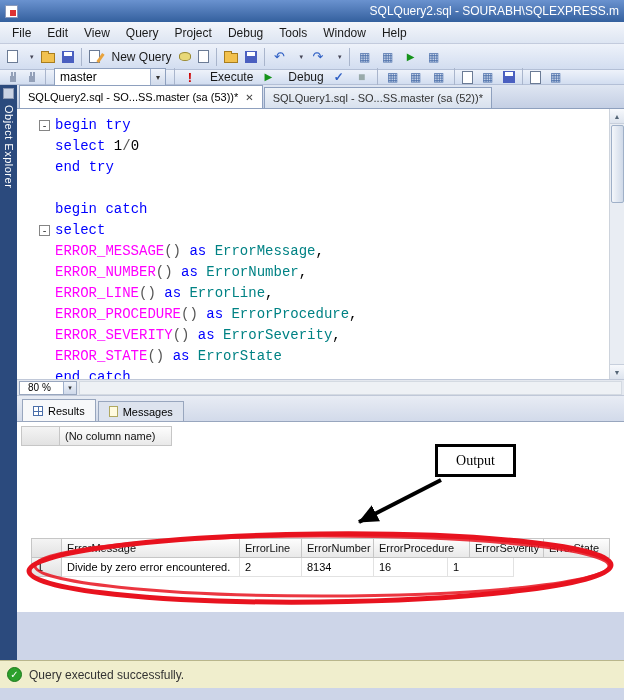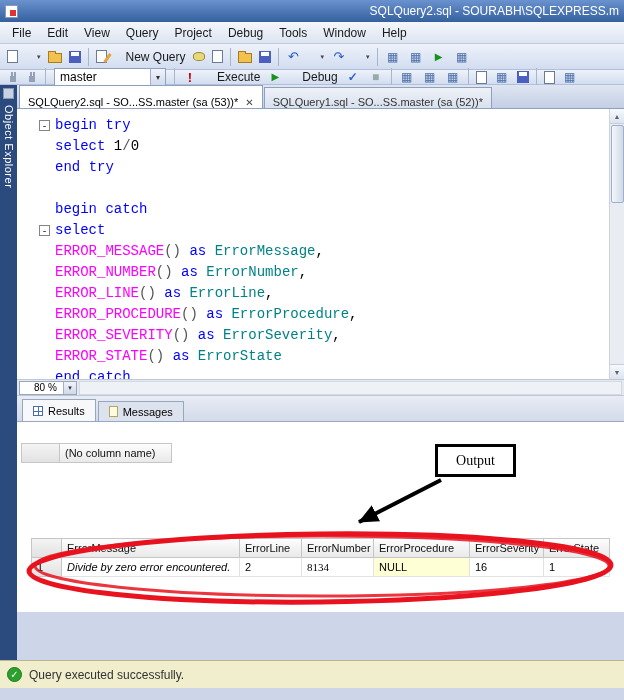--- a/index.html
+++ b/index.html
@@ -13,21 +13,21 @@
   .title-text{flex:1;text-align:right;color:#fff;font-size:12px;white-space:nowrap;overflow:hidden}
 
   
   .menu-bar{height:22px;background:linear-gradient(#f4f6fb,#dde5f2);display:flex;align-items:center;padding-left:4px;border-bottom:1px solid #c3cbdd}
   .menu-item{padding:1px 8px;color:#1a1a1a;cursor:default}
 
   
   .toolbar{display:flex;align-items:center;background:linear-gradient(#eef2fa,#d2ddf0);border-bottom:1px solid #b3bfd6;padding:0 4px;gap:1px}
   #toolbar-main{height:26px}
   #toolbar-sql{height:15px}
-  .tb-btn{display:inline-flex;align-items:center;gap:19px;padding:2px 3px;border-radius:2px}
+  .tb-btn{display:inline-flex;align-items:center;gap:12px;padding:2px 3px;border-radius:2px}
   .tb-ico{display:inline-flex;width:16px;height:16px;align-items:center;justify-content:center;font-size:12px;line-height:1}
   .tb-sep{width:1px;height:18px;background:#a9b5cc;margin:0 3px;flex:0 0 1px}
   .tb-label{font-size:12px;color:#1a1a1a;white-space:nowrap}
   .tb-caret{font-size:7px;color:#445}
   
   .i-doc{width:11px;height:13px;background:#fff;border:1px solid #6b7b95}
   .i-docpen{width:11px;height:13px;background:#fff;border:1px solid #6b7b95;position:relative}
   .i-docpen::after{content:"";position:absolute;right:-3px;top:2px;width:3px;height:10px;background:#e8a33d;transform:rotate(35deg)}
   .i-folder{width:14px;height:10px;background:#f2c14e;border:1px solid #a87d1e;position:relative;margin-top:3px}
   .i-folder::before{content:"";position:absolute;top:-3px;left:-1px;width:6px;height:2px;background:#f2c14e;border:1px solid #a87d1e;border-bottom:none}
@@ -48,36 +48,36 @@
   .combo-arrow{width:15px;height:100%;background:linear-gradient(#f0f4fb,#cfd9ea);border-left:1px solid #9fb0cc;display:flex;align-items:center;justify-content:center;font-size:8px;color:#333}
 
   
   .main{display:flex;height:575px}
   .side-strip{width:17px;background:#2b4a7d;display:flex;flex-direction:column;align-items:center;padding-top:3px;gap:6px;flex:0 0 17px}
   .pin{width:11px;height:11px;background:#c9d2e4;border:1px solid #8b98b4}
   .vtext{writing-mode:vertical-rl;color:#fff;font-size:11px;letter-spacing:.5px;white-space:nowrap}
   .doc-col{flex:1;display:flex;flex-direction:column;min-width:0}
 
   .tab-bar{height:24px;background:linear-gradient(#dfe6f2,#c4cfe4);display:flex;align-items:flex-end;padding-left:2px;border-bottom:1px solid #8ea0be}
-  .tab{display:flex;align-items:flex-end;gap:7px;height:21px;padding:0 8px;font-size:11px;border:1px solid #8ea0be;border-bottom:none;background:linear-gradient(#eef2f8,#d8e1ee);color:#333;margin-right:1px;white-space:nowrap}
+  .tab{display:flex;align-items:center;gap:7px;height:21px;padding:0 8px;font-size:11px;border:1px solid #8ea0be;border-bottom:none;background:linear-gradient(#eef2f8,#d8e1ee);color:#333;margin-right:1px;white-space:nowrap}
   .tab.active{background:#fff;color:#000;height:23px}
   .tab-close{font-size:10px;color:#444}
 
   .editor{position:relative;height:271px;background:#fff;overflow:hidden;border-bottom:1px solid #c0c8d8;padding-top:6px}
   .code-line{display:flex;height:21px;line-height:21px;font-family:"Liberation Mono","DejaVu Sans Mono",monospace;font-size:14px;white-space:pre}
   .fold-gutter{flex:0 0 38px;display:flex;justify-content:flex-end;align-items:center;padding-right:5px}
   .fold-box{width:11px;height:11px;border:1px solid #858585;background:#fff;color:#333;font-size:11px;line-height:9px;text-align:center;font-family:"Liberation Sans",sans-serif}
   .tk-kw{color:#0000ff}.tk-fn{color:#ff00ff}.tk-id{color:#008284}.tk-op{color:#555}.tk-pl{color:#000}
   .vscroll{position:absolute;right:0;top:0;bottom:0;width:15px;background:#e9edf3;border-left:1px solid #cdd3dc;display:flex;flex-direction:column;align-items:center}
   .sb-btn{width:15px;height:15px;font-size:7px;color:#567;display:flex;align-items:center;justify-content:center;background:linear-gradient(#f7f9fc,#dde4ee);border-bottom:1px solid #c7cfdc}
   .sb-down{margin-top:auto;border-top:1px solid #c7cfdc;border-bottom:none}
   .sb-thumb{width:13px;height:78px;margin-top:1px;background:linear-gradient(90deg,#f4f7fb,#cfd9e8);border:1px solid #9fb0c8;border-radius:2px}
 
   .editor-bottom{height:16px;display:flex;align-items:center;background:#e4e8ef;border-bottom:1px solid #c0c8d8}
-  .zoom-combo{width:58px;height:14px;background:#fff;border:1px solid #98a6be;display:flex;align-items:center;font-size:10px;padding-left:14px;margin-left:2px}
+  .zoom-combo{width:58px;height:14px;background:#fff;border:1px solid #98a6be;display:flex;align-items:center;font-size:10px;padding-left:8px;margin-left:2px}
   .zoom-arrow{margin-left:auto;width:13px;height:100%;background:linear-gradient(#f0f4fb,#cfd9ea);border-left:1px solid #9fb0cc;display:flex;align-items:center;justify-content:center;font-size:7px;color:#333}
   .hscroll{flex:1;height:14px;margin:0 2px;background:#eef1f5;border:1px solid #d4dae2}
 
   
   .results-panel{height:216px;display:flex;flex-direction:column;background:#be185d}
   .results-tabs{height:25px;display:flex;align-items:flex-end;padding-left:5px;gap:2px;background:linear-gradient(#e8ecf4,#d2daea)}
   .rtab{display:flex;align-items:center;gap:5px;height:20px;padding:0 10px;font-size:11px;border:1px solid #98a6be;border-bottom:none;background:#dde3ee;white-space:nowrap}
   .rtab.active{background:#f7f8fa;height:22px}
   .i-rgrid{width:10px;height:10px;border:1px solid #4a6ea9;background:
     linear-gradient(#4a6ea9,#4a6ea9) 0 4px/10px 1px no-repeat,
@@ -284,42 +284,41 @@
             <span class="i-rgrid"></span>
             <span>Results</span>
           </div>
           <div class="rtab">
             <span class="i-msg"></span>
             <span>Messages</span>
           </div>
         </div>
 
         <div class="results-body" id="results-body">
-          <div class="grid" id="grid-empty" style="left:4px;top:21px">
+          <div class="grid" id="grid-empty" style="left:4px;top:4px">
               <div class="grow">
                 <span class="grh" style="width: 38px;"></span>
                 <span class="gh" style="width: 112px;">(No column name)</span>
               </div>
             </div>
           <div class="grid" id="grid-error" style="left:14px;top:116px">
               <div class="grow">
                 <span class="grh" style="width: 30px;"></span>
                 <span class="gh" style="width: 178px;">ErrorMessage</span>
                 <span class="gh" style="width: 62px;">ErrorLine</span>
                 <span class="gh" style="width: 72px;">ErrorNumber</span>
                 <span class="gh" style="width: 96px;">ErrorProcedure</span>
                 <span class="gh" style="width: 74px;">ErrorSeverity</span>
                 <span class="gh" style="width: 66px;">ErrorState</span>
               </div>
               <div class="grow">
                 <span class="grh" style="width: 30px;">1</span>
-                <span class="gc" style="width: 178px; font-style: italic;">Divide by zero error encountered.</span>
+                <span class="gc" style="width: 178px;">Divide by zero error encountered.</span>
                 <span class="gc" style="width: 62px;">2</span>
-                <span class="gc" style="width: 72px; font-family: Liberation Serif, serif;">8134</span>
-                <span class="gc nullc" style="width: 96px;">NULL</span>
+                <span class="gc" style="width: 72px;">8134</span>
                 <span class="gc" style="width: 74px;">16</span>
                 <span class="gc" style="width: 66px;">1</span>
               </div>
             </div>
 
           <svg class="ann-svg" width="607" height="239">
             <defs>
               <marker id="ah" markerUnits="userSpaceOnUse" markerWidth="24" markerHeight="20" refX="19" refY="9" orient="auto">
                 <path d="M0,0 L20,9 L0,18 Z" fill="#000"></path>
               </marker>

